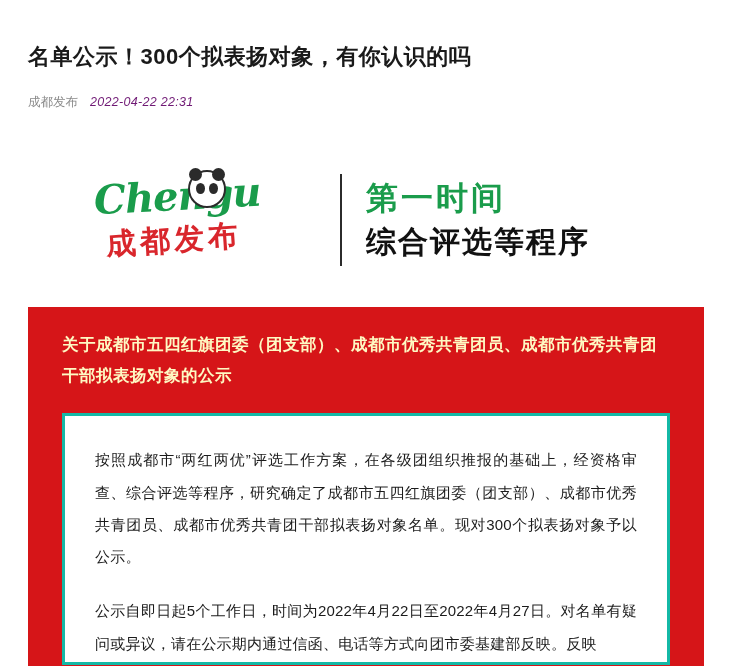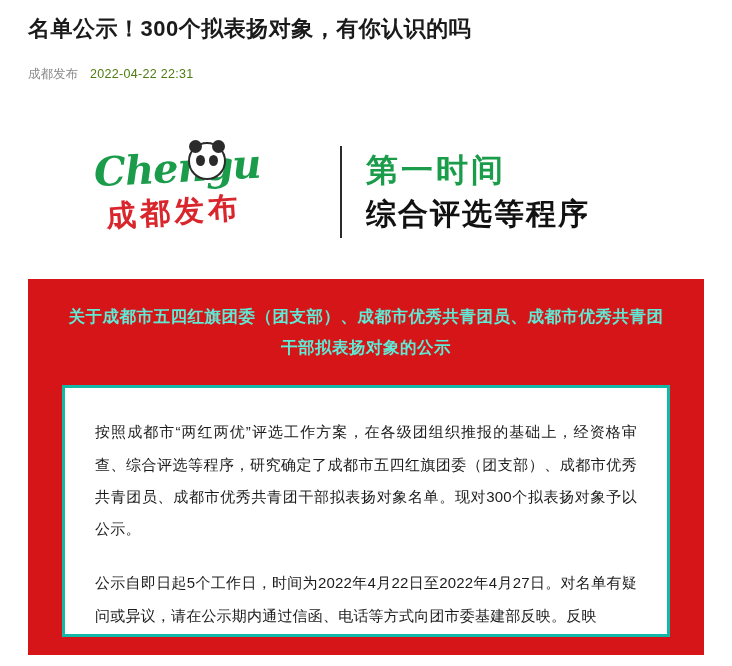--- a/index.html
+++ b/index.html
@@ -20,37 +20,38 @@
     height: 666px;
     box-sizing: border-box;
     padding: 0 28px;
   }
   .article-title {
     font-size: 22px;
     font-weight: bold;
     color: #1a1a1a;
     letter-spacing: 0.5px;
     margin: 0;
-    padding-top: 14px;
+    padding-top: 42px;
     line-height: 1.35;
   }
   .meta-row {
     display: flex;
     align-items: center;
     gap: 12px;
     margin-top: 22px;
     font-size: 12.5px;
     color: #9a9a9a;
   }
   .meta-source {
     color: #8a8a8a;
   }
   .meta-time {
-    color: #4d7c0f;
+    color: #701a75;
     letter-spacing: 0.3px;
+    font-style: italic;
   }
 
   
   .banner {
     margin-top: 46px;
     height: 126px;
     display: flex;
     align-items: center;
     justify-content: center;
     gap: 0;
@@ -145,25 +146,25 @@
     margin-top: 4px;
   }
 
   
   .doc-wrap {
     margin-top: 24px;
     background: #d61518;
     padding: 22px 34px 18px 34px;
   }
   .doc-heading {
-    color: #5eead4;
+    color: #fef9c3;
     font-size: 16.5px;
     font-weight: bold;
     line-height: 1.9;
-    text-align: center;
+    text-align: left;
     letter-spacing: 0.5px;
   }
   .doc-body {
     margin-top: 22px;
     background: #ffffff;
     border: 3px solid #14b8a6;
     padding: 28px 30px 20px 30px;
     height: 252px;
     box-sizing: border-box;
     overflow: hidden;

